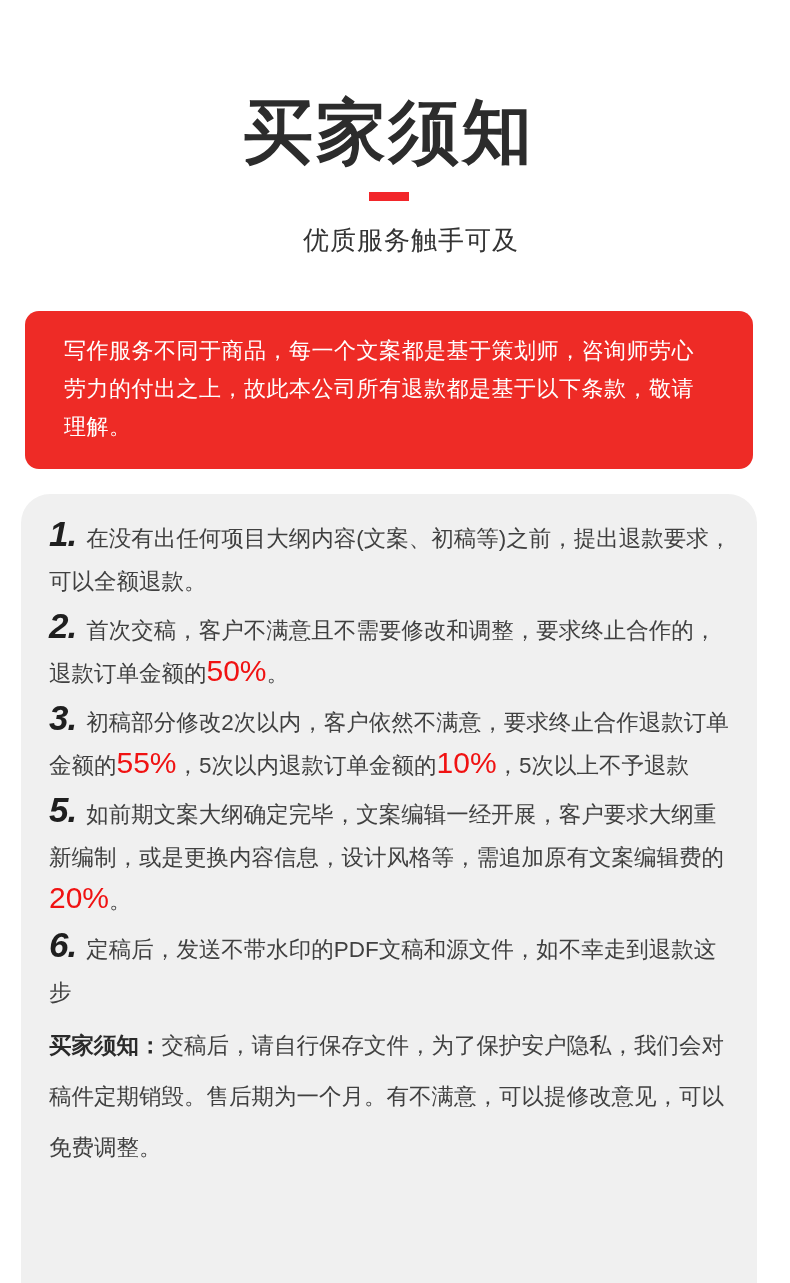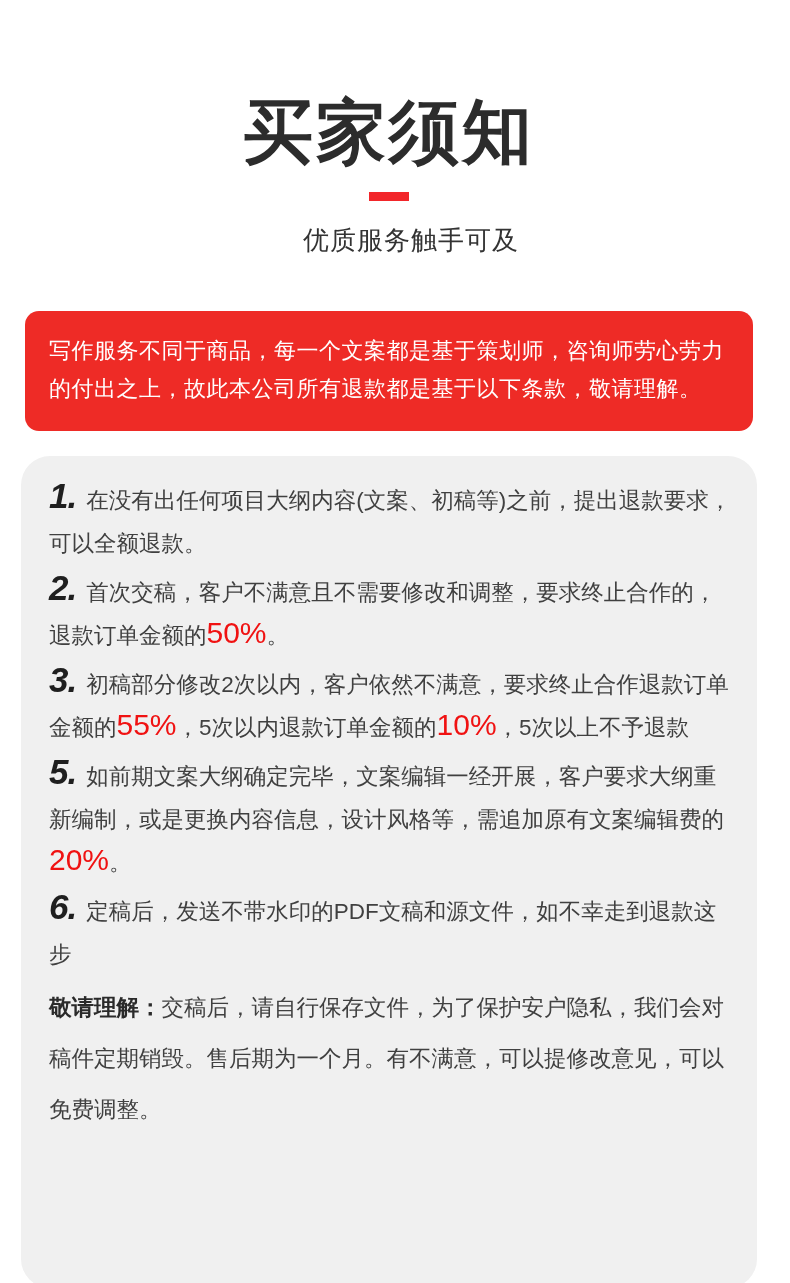--- a/index.html
+++ b/index.html
@@ -45,21 +45,21 @@
     letter-spacing:1px;
     font-weight:500;
     color:#333333;
     padding-left:44px;
   }
   
   .banner{
     margin:56px 25px 0;
     background:var(--banner-red);
     border-radius:14px;
-    padding:21px 24px 23px;
+    padding:21px 39px 23px;
   }
   .banner p{
     margin:0;
     color:#ffffff;
     font-size:22px;
     line-height:38px;
     letter-spacing:0.5px;
     line-break:anywhere;
   }
   
@@ -119,16 +119,16 @@
   </section>
 
   <section class="card">
     <div id="terms-list">
         <p class="item"><span class="num">1.</span><span class="">在没有出任何项目大纲内容(文案、初稿等)之前，提出退款要求，可以全额退款。</span></p>
         <p class="item"><span class="num">2.</span><span class="">首次交稿，客户不满意且不需要修改和调整，要求终止合作的，退款订单金额的</span><span class="pct">50%</span><span class="">。</span></p>
         <p class="item"><span class="num">3.</span><span class="">初稿部分修改2次以内，客户依然不满意，要求终止合作退款订单金额的</span><span class="pct">55%</span><span class="">，5次以内退款订单金额的</span><span class="pct">10%</span><span class="">，5次以上不予退款</span></p>
         <p class="item"><span class="num">5.</span><span class="">如前期文案大纲确定完毕，文案编辑一经开展，客户要求大纲重新编制，或是更换内容信息，设计风格等，需追加原有文案编辑费的</span><span class="pct">20%</span><span class="">。</span></p>
         <p class="item"><span class="num">6.</span><span class="">定稿后，发送不带水印的PDF文稿和源文件，如不幸走到退款这步</span></p>
       </div>
-    <p class="item tips"><span class="tips-label">敬请理解：</span><span>交稿后，请自行保存文件，为了保护安户隐私，我们会对稿件定期销毁。售后期为一个月。有不满意，可以提修改意见，可以免费调整。</span></p>
+    <p class="item tips"><span class="tips-label">买家须知：</span><span>交稿后，请自行保存文件，为了保护安户隐私，我们会对稿件定期销毁。售后期为一个月。有不满意，可以提修改意见，可以免费调整。</span></p>
   </section>
 
 </div>
 
 </body></html>

